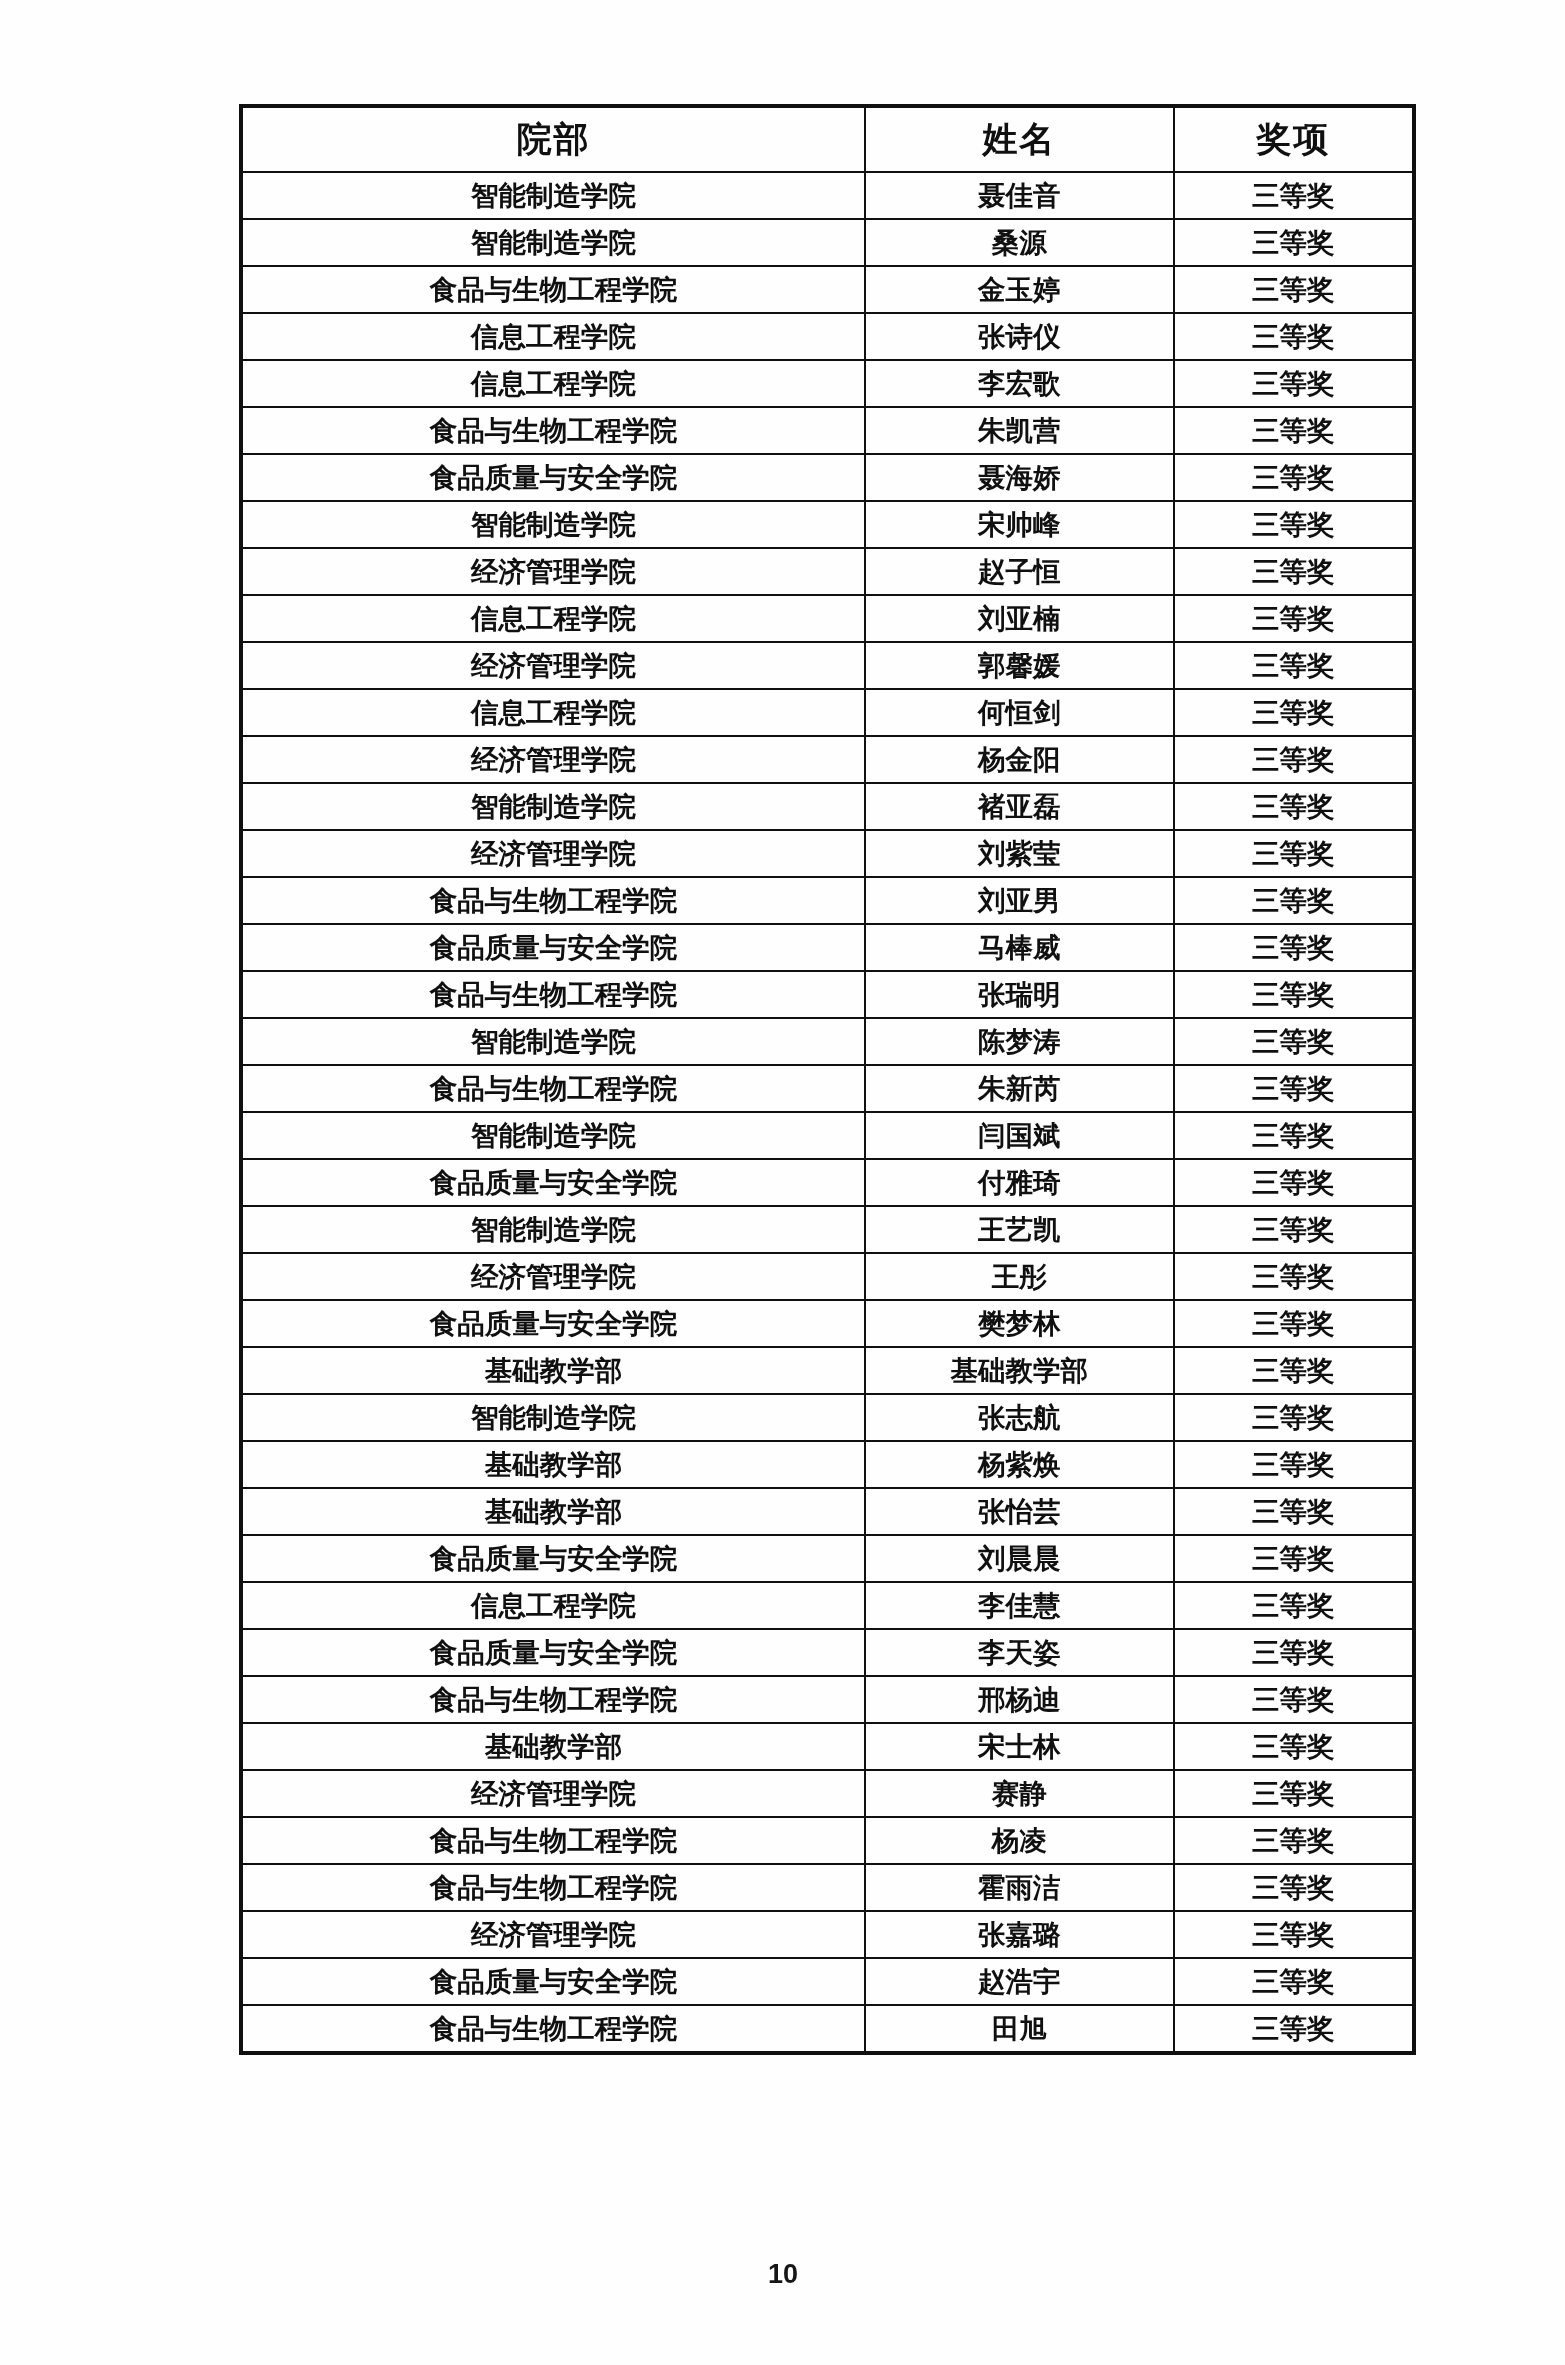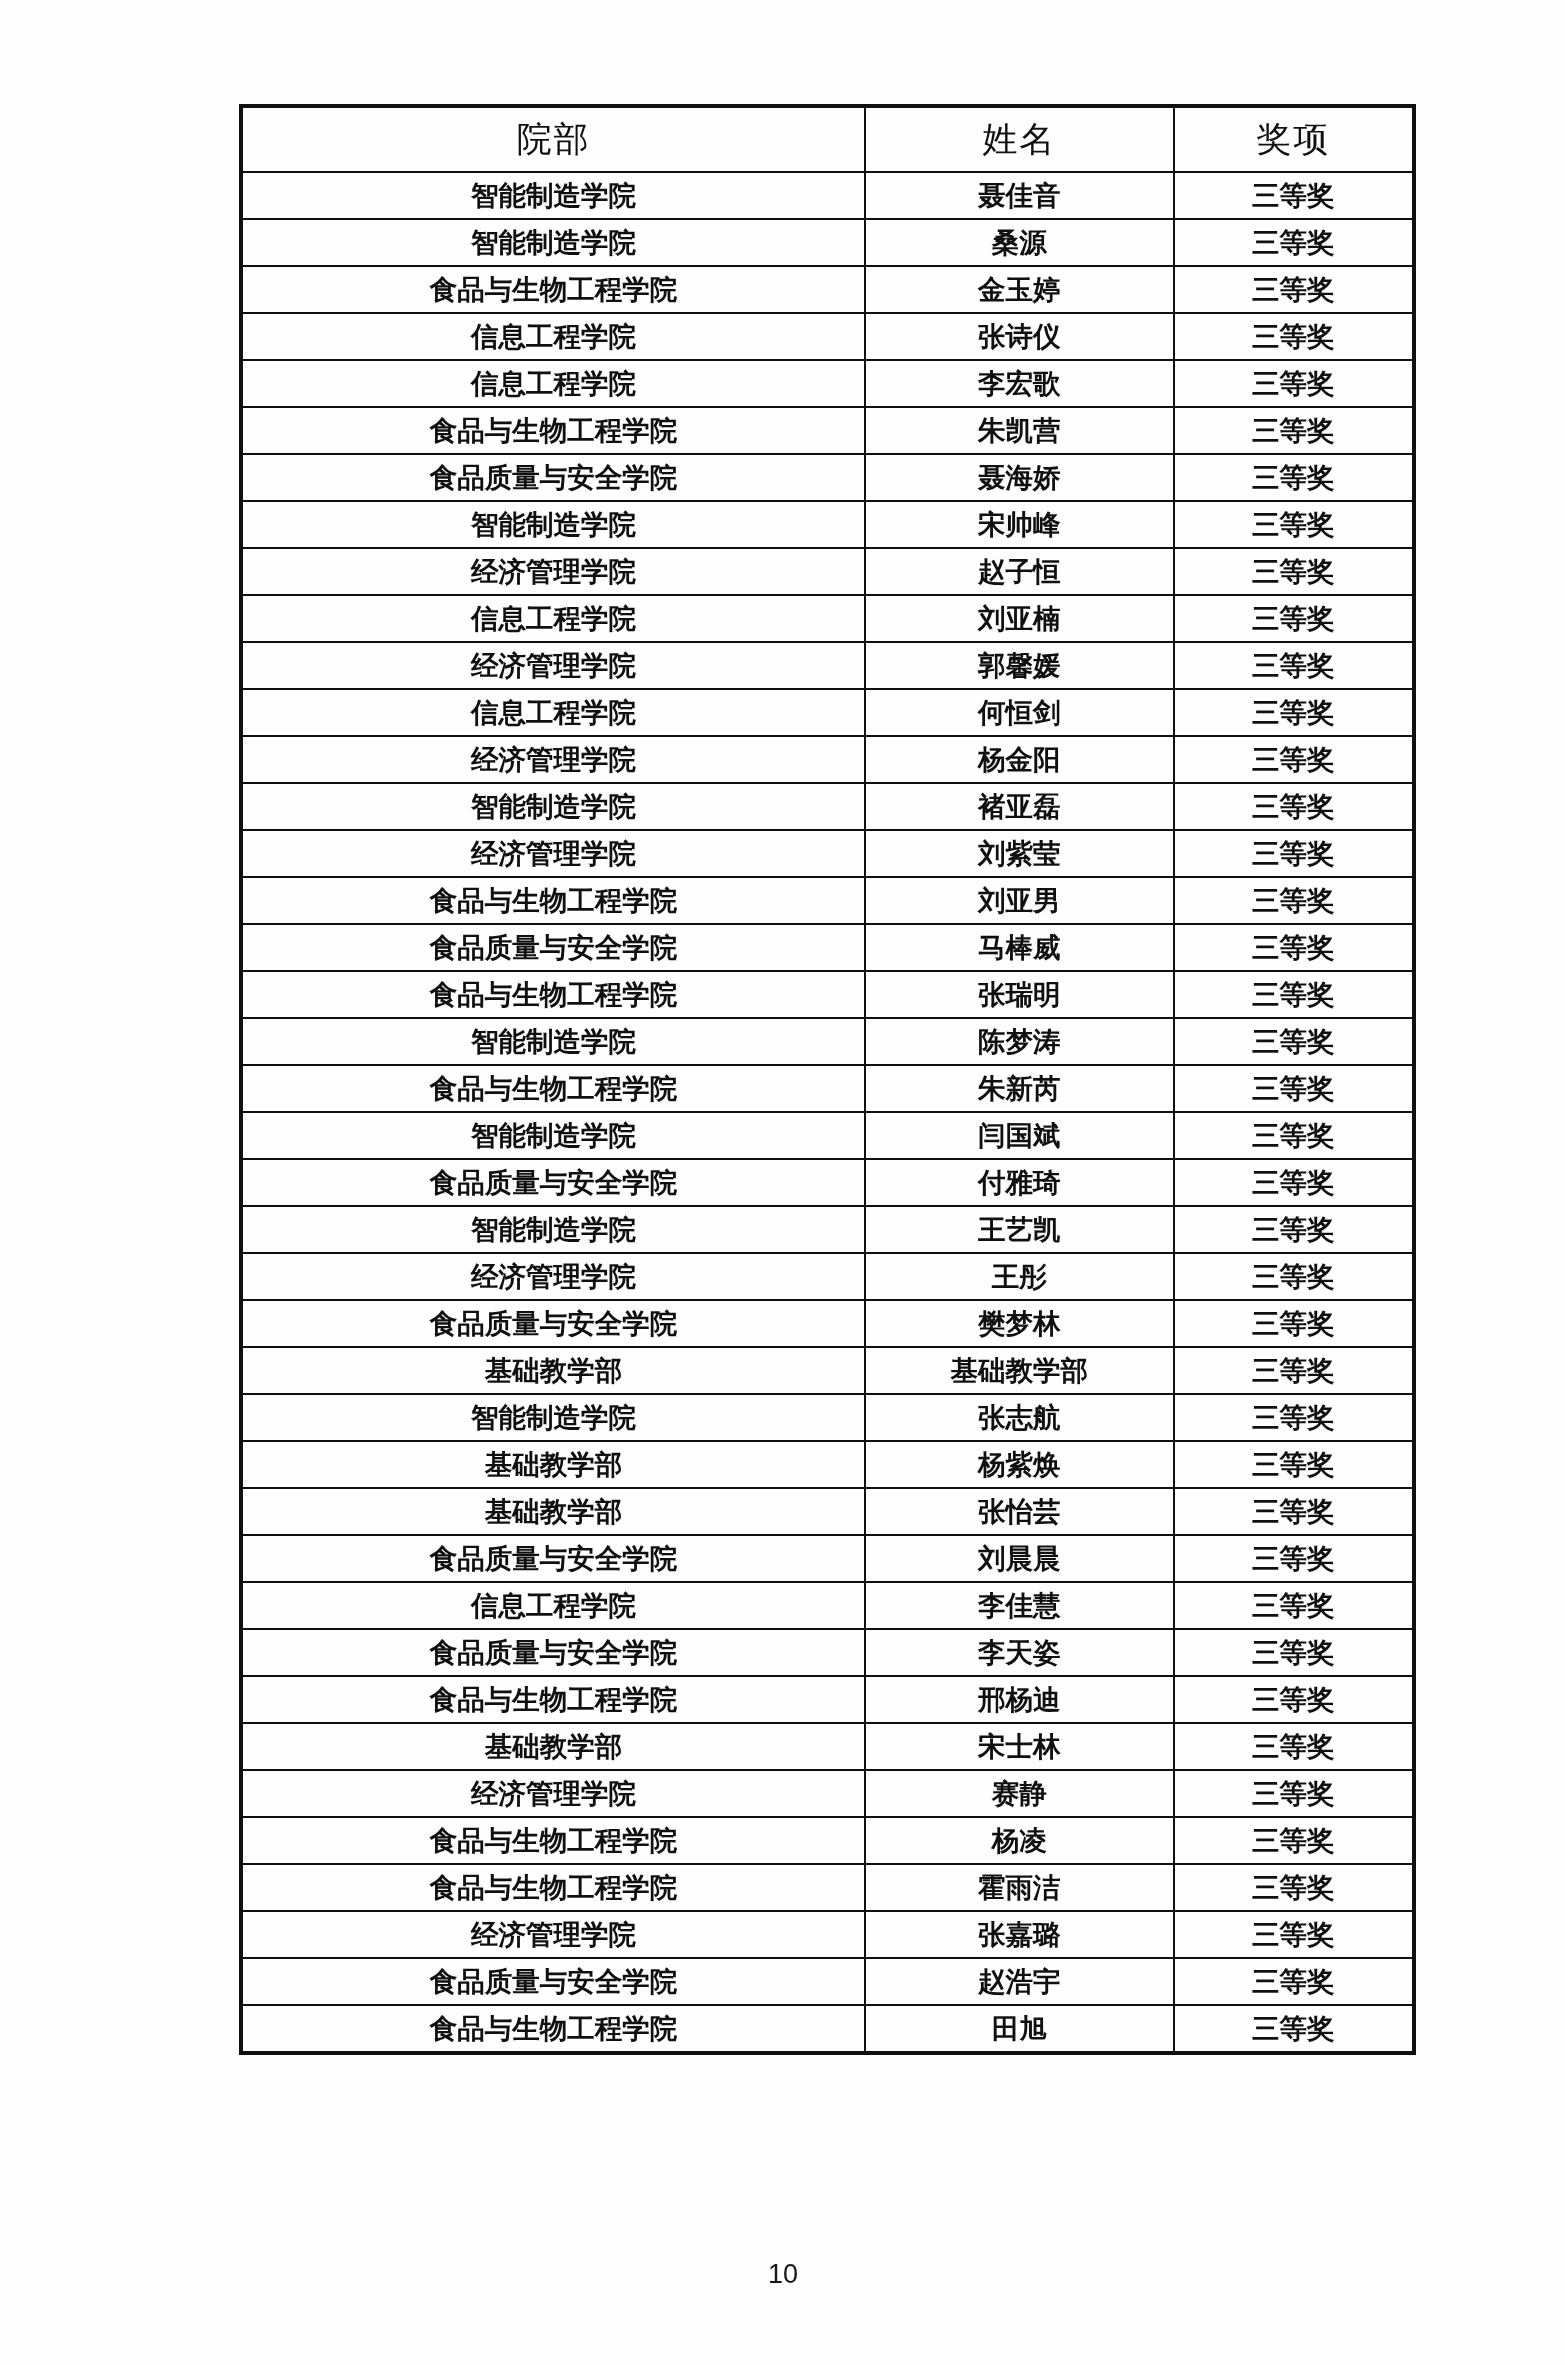--- a/index.html
+++ b/index.html
@@ -29,21 +29,21 @@
   }
   table.awards {
     border-width: 4.2px;
   }
   col.c-dept  { width: 53.2%; }
   col.c-name  { width: 26.3%; }
   col.c-award { width: 20.5%; }
   th.hdr {
     height: 63px;
     font-size: 35px;
-    font-weight: 400;
+    font-weight: 700;
     text-align: center;
     vertical-align: middle;
     letter-spacing: 1.7px;
     padding: 0;
   }
   td.cell {
     height: 45px;
     font-size: 27.5px;
     font-weight: 600;
     text-align: center;
@@ -51,21 +51,21 @@
     padding: 0;
     white-space: nowrap;
   }
   .page-number {
     position: absolute;
     left: 0;
     right: 0;
     top: 2259px;
     text-align: center;
     font-size: 27px;
-    font-weight: 400;
+    font-weight: 700;
     color: #161616;
   }
 </style>
 </head>
 <body>
 
 <div class="page">
 
   <table class="awards">
     <colgroup>

